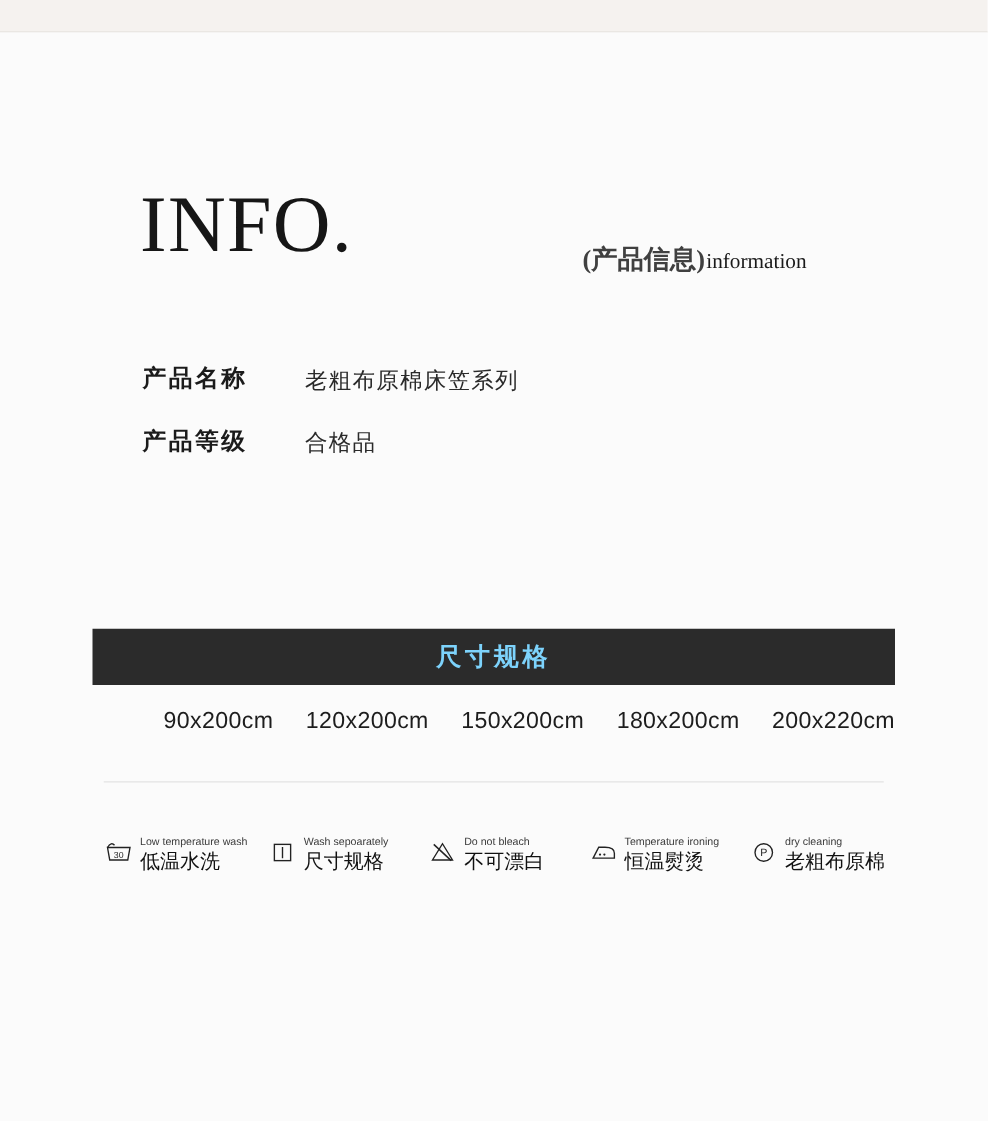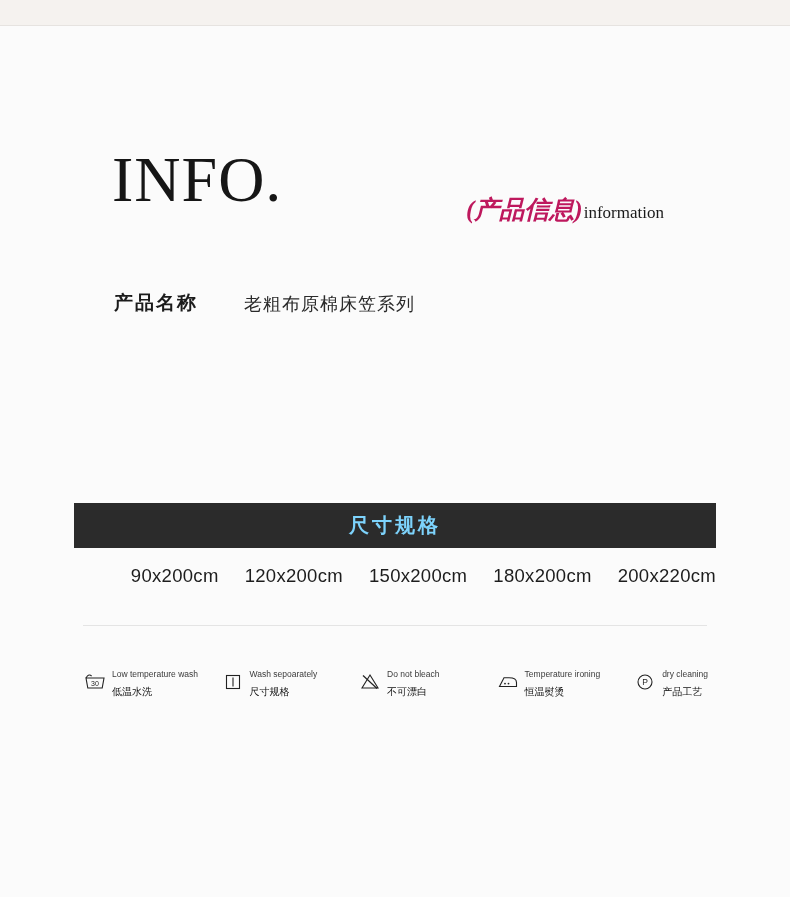--- a/index.html
+++ b/index.html
@@ -90,24 +90,23 @@
     font-weight: 400;
   }
   .info-sub {
     position: absolute;
     left: 466px;
     top: 193px;
     white-space: nowrap;
   }
   .info-sub .cn {
     font-family: "Liberation Serif", serif;
-    font-style: italic;
     font-weight: bold;
-    font-size: 25px;
-    color: #be185d;
+    font-size: 21px;
+    color: #404040;
   }
   .info-sub .en {
     font-family: "Liberation Serif", serif;
     font-size: 17px;
     color: #1a1a1a;
     margin-left: 1px;
   }
 
   
   .spec-list {
@@ -201,21 +200,21 @@
     height: 20px;
     flex: 0 0 auto;
   }
   .care-text .en {
     font-size: 8.5px;
     color: #3a3a3a;
     line-height: 11px;
     white-space: nowrap;
   }
   .care-text .cn {
-    font-size: 10px;
+    font-size: 16px;
     color: #111111;
     line-height: 13px;
     white-space: nowrap;
   }
 </style>
 </head>
 <body>
 
 <div class="page">
 
@@ -232,20 +231,24 @@
   <div class="info-title">INFO.</div>
 
   <div class="info-sub">
     <span class="cn">(产品信息)</span><span class="en">information</span>
   </div>
 
   <div class="spec-list">
     <div class="spec-row">
       <div class="spec-label">产品名称</div>
       <div class="spec-value">老粗布原棉床笠系列</div>
+    </div>
+    <div class="spec-row">
+      <div class="spec-label">产品等级</div>
+      <div class="spec-value">合格品</div>
     </div>
   </div>
 
   <div class="size-banner">
     <span>尺寸规格</span>
   </div>
 
   <div class="size-values">
     <div class="sz">90x200cm</div>
     <div class="sz">120x200cm</div>
@@ -314,19 +317,19 @@
 
     <div class="care-item last">
       <span class="care-ico">
         <svg width="22" height="20" viewBox="0 0 22 20">
           <circle cx="11" cy="11" r="7" fill="none" stroke="#222" stroke-width="1.1"></circle>
           <text x="11" y="14.2" font-family="Liberation Sans, sans-serif" font-size="8.5" text-anchor="middle" fill="#222">P</text>
         </svg>
       </span>
       <span class="care-text">
         <span class="en">dry cleaning</span><br>
-        <span class="cn">产品工艺</span>
+        <span class="cn">老粗布原棉</span>
       </span>
     </div>
 
   </div>
 
 </div>
 
 </body></html>

